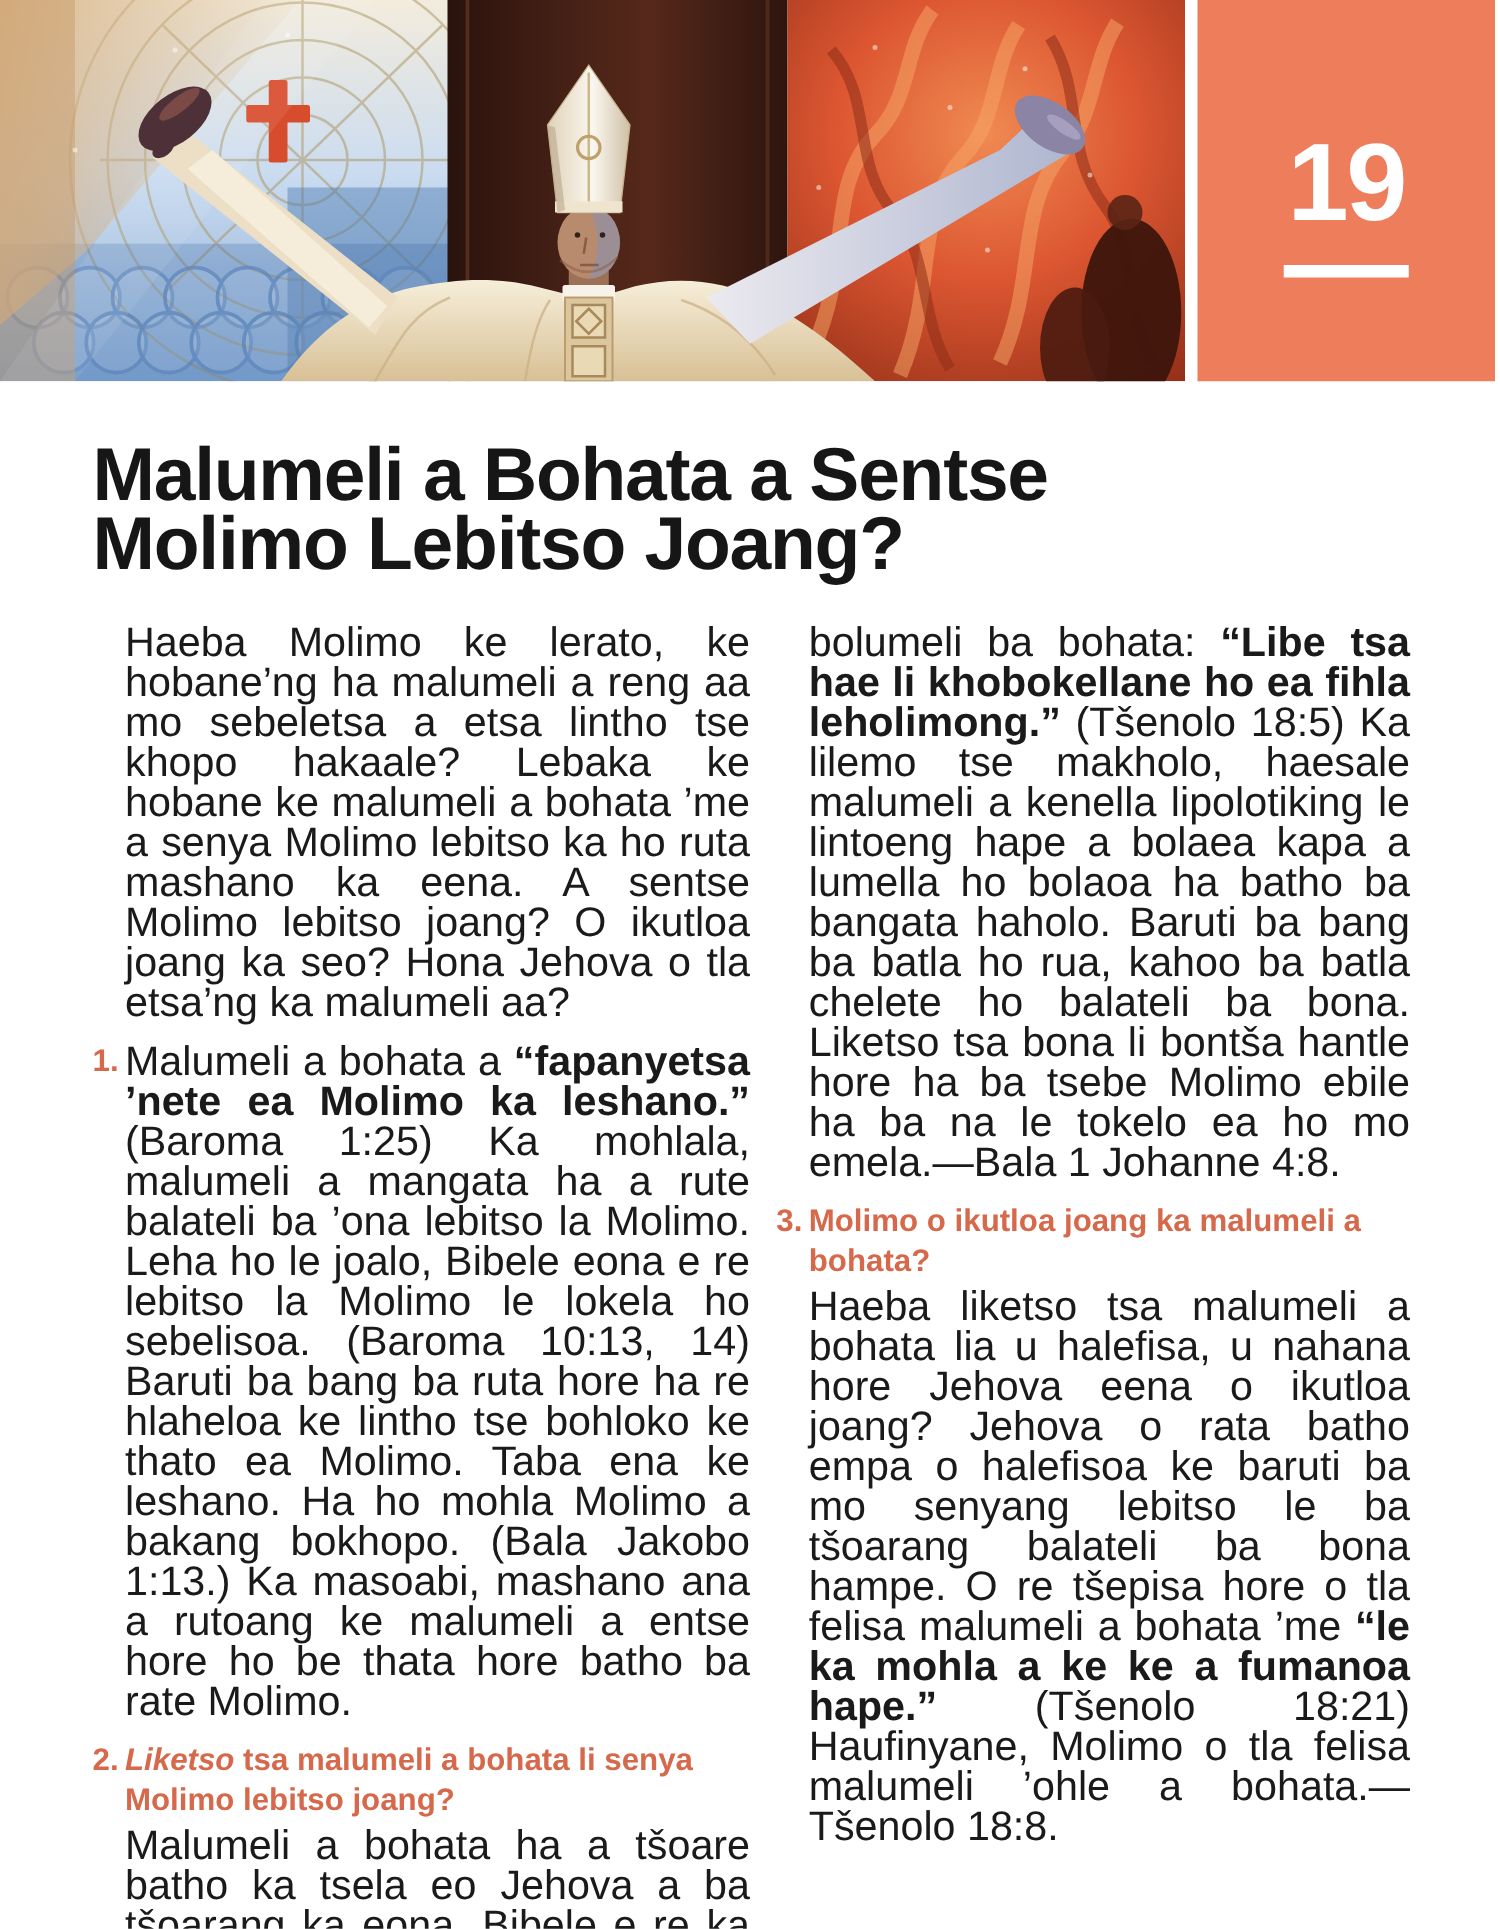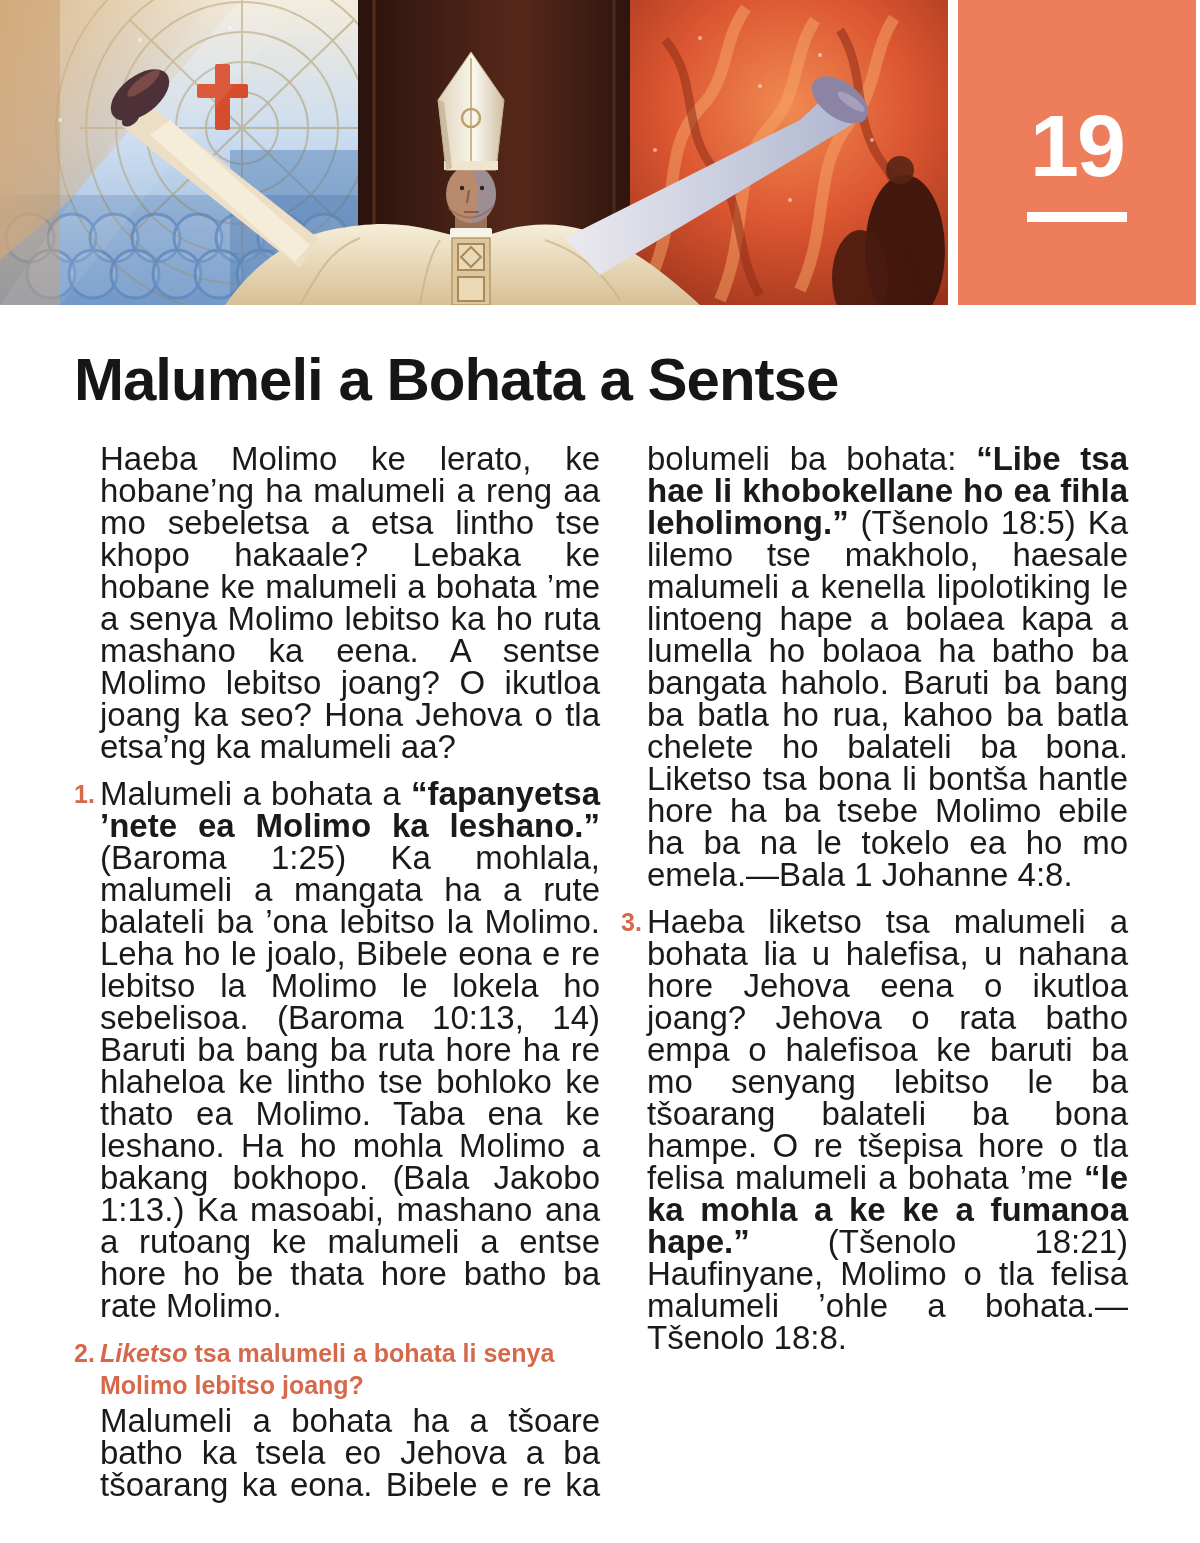--- a/index.html
+++ b/index.html
@@ -242,35 +242,35 @@
   <div class="hero-gap"></div>
 
   <div class="chapter-box">
     <div class="chapter-num">19</div>
     <div class="chapter-bar"></div>
   </div>
 </div>
 
 <div class="content">
 
-  <h1 class="page-title"><span>Malumeli a Bohata a Sentse</span><br></h1>
+  <h1 class="page-title"><span>Malumeli a Bohata a Sentse</span><br><span>Molimo Lebitso Joang?</span></h1>
 
   <div class="cols">
 
     <div class="col-left">
       <p class="body-par"><span>Haeba Molimo ke lerato, ke hobane’ng ha malumeli a reng aa mo sebeletsa a etsa lintho tse khopo hakaale? Lebaka ke hobane ke malumeli a bohata ’me a senya Molimo lebitso ka ho ruta mashano ka eena. A sentse Molimo lebitso joang? O ikutloa joang ka seo? Hona Jehova o tla etsa’ng ka malumeli aa?</span></p>
 
       <h2 class="q-head"><span class="q-num">1.</span></h2>
       <p class="body-par after-head"><span>Malumeli a bohata a </span><span class="b">“fapanyetsa ’nete ea Molimo ka leshano.”</span><span> (Baroma 1:25) Ka mohlala, malumeli a mangata ha a rute balateli ba ’ona lebitso la Molimo. Leha ho le joalo, Bibele eona e re lebitso la Molimo le lokela ho sebelisoa. (Baroma 10:13, 14) Baruti ba bang ba ruta hore ha re hlaheloa ke lintho tse bohloko ke thato ea Molimo. Taba ena ke leshano. Ha ho mohla Molimo a bakang bokhopo. (Bala Jakobo 1:13.) Ka masoabi, mashano ana a rutoang ke malumeli a entse hore ho be thata hore batho ba rate Molimo.</span></p>
 
       <h2 class="q-head"><span class="q-num">2.</span><span><span class="i">Liketso</span><span> tsa malumeli a bohata li senya Molimo lebitso joang?</span></span></h2>
       <p class="body-par after-head justify-last"><span>Malumeli a bohata ha a tšoare batho ka tsela eo Jehova a ba tšoarang ka eona. Bibele e re ka</span></p>
     </div>
 
     <div class="col-right">
       <p class="body-par"><span>bolumeli ba bohata: </span><span class="b">“Libe tsa hae li khobokellane ho ea fihla leholimong.”</span><span> (Tšenolo 18:5) Ka lilemo tse makholo, haesale malumeli a kenella lipolotiking le lintoeng hape a bolaea kapa a lumella ho bolaoa ha batho ba bangata haholo. Baruti ba bang ba batla ho rua, kahoo ba batla chelete ho balateli ba bona. Liketso tsa bona li bontša hantle hore ha ba tsebe Molimo ebile ha ba na le tokelo ea ho mo emela.—Bala 1 Johanne 4:8.</span></p>
 
-      <h2 class="q-head"><span class="q-num">3.</span></h2>
+      <h2 class="q-head"><span class="q-num">3.</span><span><span>Molimo o ikutloa joang ka malumeli a bohata?</span></span></h2>
       <p class="body-par after-head"><span>Haeba liketso tsa malumeli a bohata lia u halefisa, u nahana hore Jehova eena o ikutloa joang? Jehova o rata batho empa o halefisoa ke baruti ba mo senyang lebitso le ba tšoarang balateli ba bona hampe. O re tšepisa hore o tla felisa malumeli a bohata ’me </span><span class="b">“le ka mohla a ke ke a fumanoa hape.”</span><span> (Tšenolo 18:21) Haufinyane, Molimo o tla felisa malumeli ’ohle a bohata.—Tšenolo 18:8.</span></p>
     </div>
 
   </div>
 </div>
 
 </body></html>

